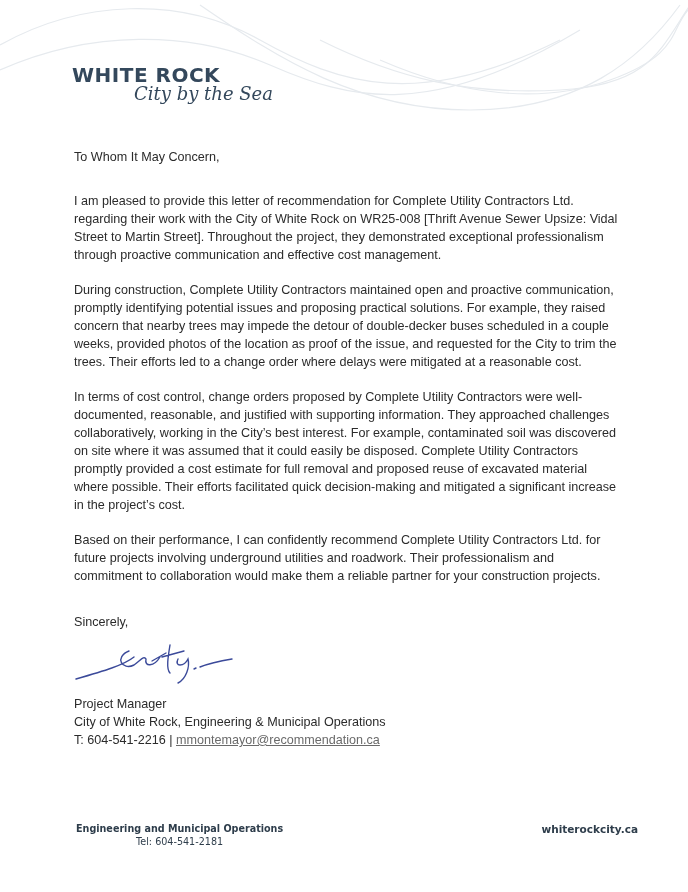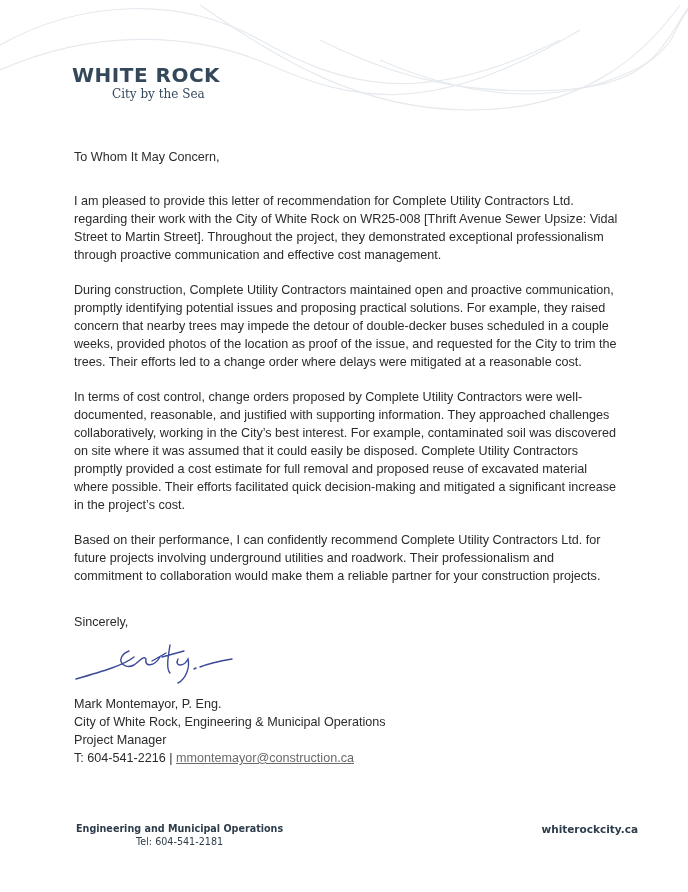--- a/index.html
+++ b/index.html
@@ -1,20 +1,20 @@
 <!DOCTYPE html>
 <html><head>
   <meta charset="utf-8">
   <style>
     html, body { margin: 0; padding: 0; background: #ffffff; }
     body { width: 688px; height: 892px; position: relative; overflow: hidden; font-family: "Liberation Sans", sans-serif; color: #2a2a2a; }
     .waves { position: absolute; left: 0; top: 0; width: 688px; height: 140px; pointer-events: none; }
     .logo { position: absolute; left: 72px; top: 64px; }
     .logo-main { font-family: "DejaVu Sans", sans-serif; font-weight: bold; font-size: 20px; letter-spacing: 0.5px; color: #34485c; line-height: 22px; }
-    .logo-sub { font-family: "DejaVu Serif", serif; font-size: 12px; color: #34485c; margin-left: 40px; margin-top: 1px; line-height: 14px; }
+    .logo-sub { font-family: "DejaVu Serif", serif; font-style: italic; font-size: 18px; color: #34485c; margin-left: 62px; margin-top: 1px; line-height: 14px; }
     .content { position: absolute; left: 74px; top: 148px; width: 548px; font-size: 12.6px; line-height: 18px; color: #2b2b2b; }
     .salutation { margin: 0 0 26px 0; }
     .para { margin: 17px 0 8px 0; }
     .closing { margin-top: 28px; }
     .signature { display: block; margin-top: 6px; margin-bottom: 8px; }
     .sig-block div { line-height: 18px; }
     .email { color: #6a6a6a; text-decoration: underline; }
     .footer { position: absolute; left: 76px; top: 822px; font-family: "DejaVu Sans", sans-serif; font-size: 9.6px; line-height: 13px; color: #2e3d4b; text-align: center; }
     .footer-title { font-weight: bold; }
     .footer-url { position: absolute; right: 50px; top: 823px; font-family: "DejaVu Sans", sans-serif; font-weight: bold; font-size: 10.5px; color: #2e3d4b; text-align: right; }
@@ -46,25 +46,24 @@
 
   <div class="closing">Sincerely,</div>
 
   <svg class="signature" width="200" height="50" viewBox="0 0 200 50">
     <g fill="none" stroke="#3b4a9a" stroke-width="1.4" stroke-linecap="round">
       <path d="M2 42 C 30 34, 50 28, 60 20 M55 14 C 40 20, 48 34, 60 28 C 66 24, 70 18, 72 22 C 70 30, 80 30, 86 20 M78 24 L 92 16 M96 8 C 94 20, 92 32, 96 36 M88 20 L 110 14 M104 22 C 100 30, 110 30, 114 22 C 116 30, 112 42, 104 46 M120 32 L 122 31 M126 30 C 136 26, 146 24, 158 22"></path>
     </g>
   </svg>
 
   <div class="sig-block">
-    <div>Mark Montemayor, P. Eng.</div>
+    <div>Project Manager</div>
     <div>City of White Rock, Engineering &amp; Municipal Operations</div>
-    <div>Project Manager</div>
     <div>
-      <span>T: 604-541-2216 | </span><a class="email">mmontemayor@construction.ca</a>
+      <span>T: 604-541-2216 | </span><a class="email">mmontemayor@recommendation.ca</a>
     </div>
   </div>
 </div>
 
 <div class="footer">
   <div class="footer-title">Engineering and Municipal Operations</div>
   <div>Tel: 604-541-2181</div>
 </div>
 <div class="footer-url">whiterockcity.ca</div>
 

